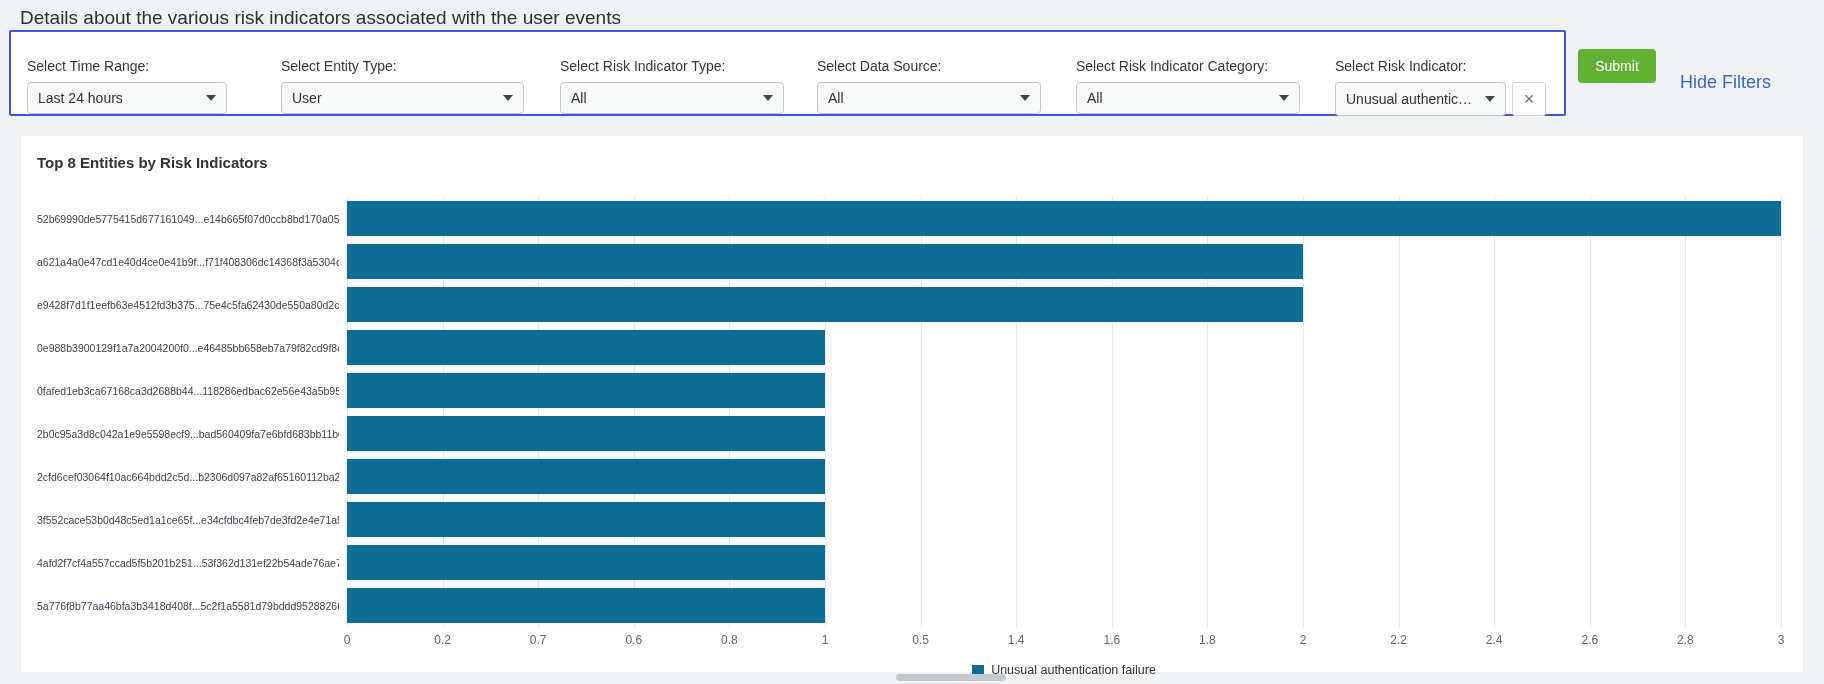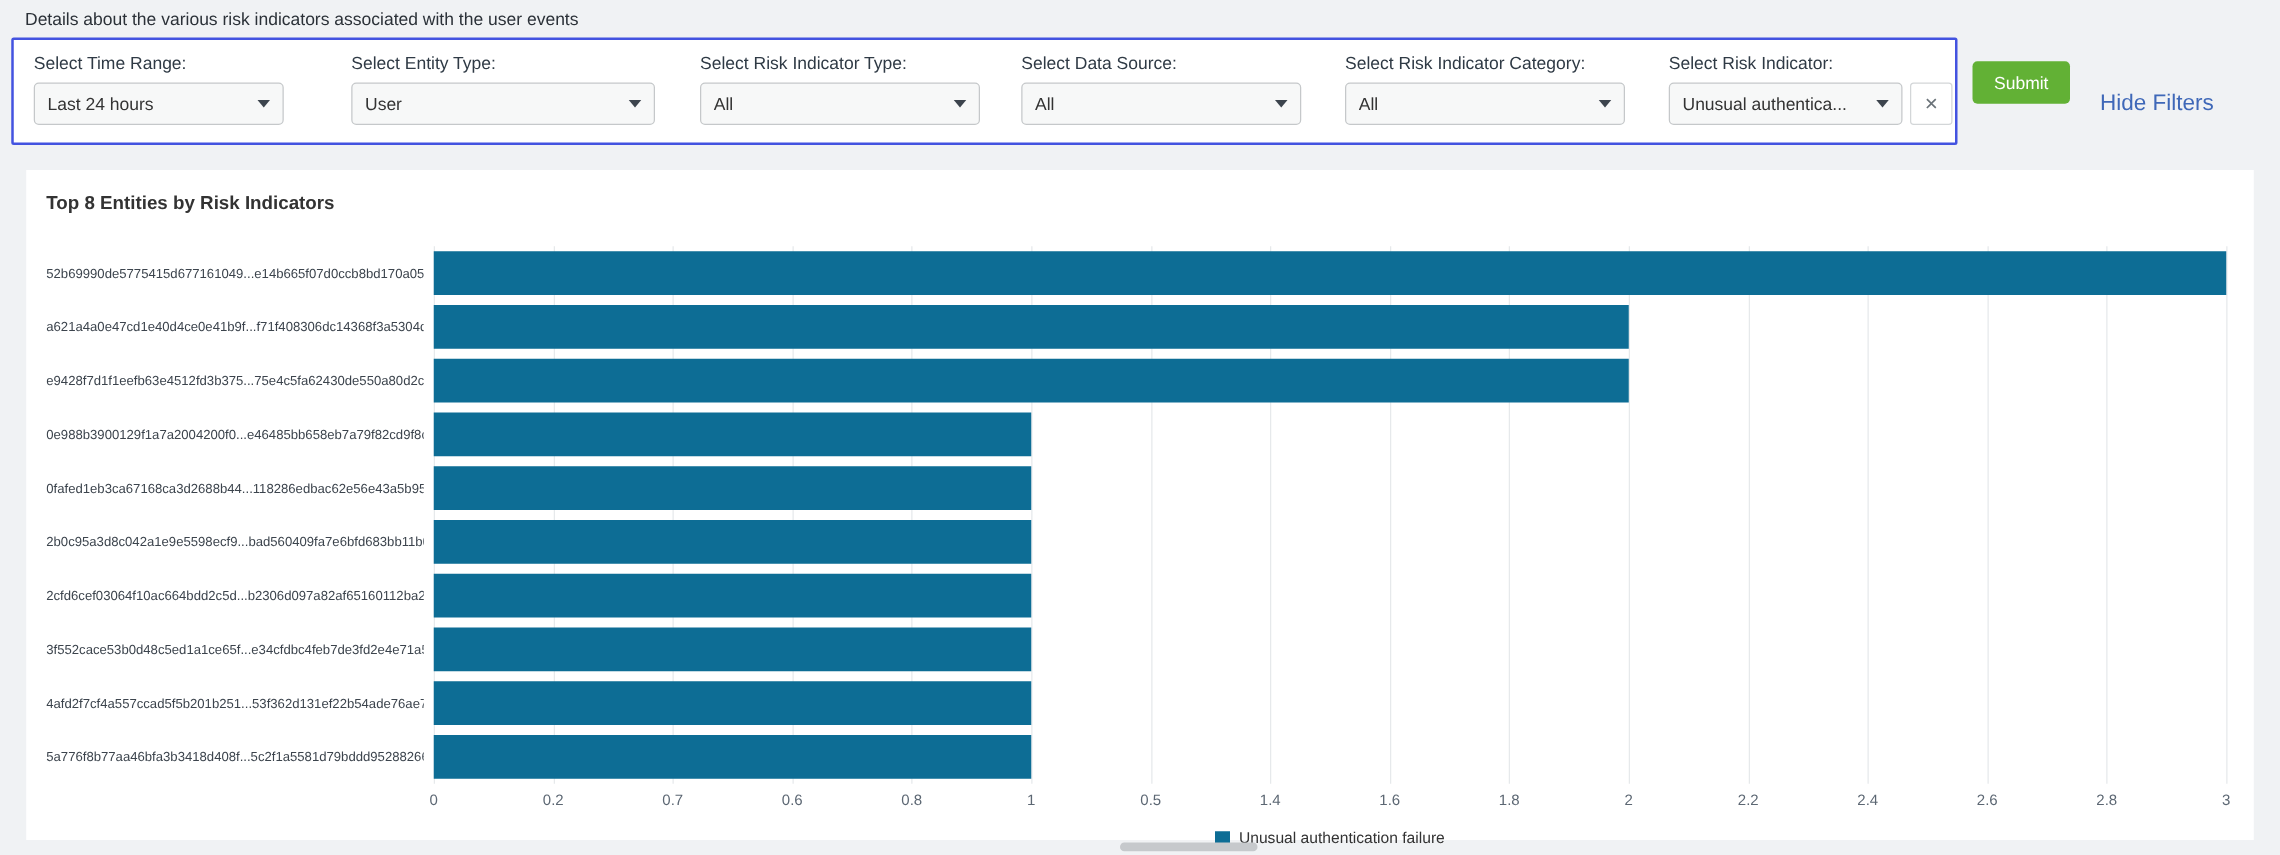--- a/index.html
+++ b/index.html
@@ -6,30 +6,30 @@
   html,body { width:1824px; height:684px; }
   body {
     background:#f0f2f4;
     font-family:"Liberation Sans", sans-serif;
     position:relative;
     overflow:hidden;
     color:#333;
   }
   .page-desc {
     position:absolute; top:7px; left:20px;
-    font-size:14px; color:#2b3138;
+    font-size:19px; color:#2b3138;
   }
   .filter-bar {
     position:absolute; top:30px; left:9px;
     width:1557px; height:86px;
     background:#ffffff;
     border:2px solid #4353e0;
     border-radius:2px;
     display:flex;
-    padding:10px 0 0 16px;
+    padding:26px 0 0 16px;
   }
   .fgroup { display:flex; flex-direction:column; }
   .flabel {
     font-size:14px; color:#2f3a45;
     white-space:nowrap;
     height:16px; margin-bottom:8px;
   }
   .dd {
     height:34px;
     background:#f7f8f8;
@@ -157,21 +157,21 @@
     <div class="flabel">Select Risk Indicator Category:</div>
     <div class="dd" style="width:224px">
       <span class="dd-value">All</span>
       <span class="caret"></span>
     </div>
   </div>
 
   <div class="fgroup">
     <div class="flabel">Select Risk Indicator:</div>
     <div style="display:flex">
-      <div class="dd" style="width:187px">
+      <div class="dd" style="width:171px">
         <span class="dd-value">Unusual authentica...</span>
         <span class="caret"></span>
       </div>
       <div class="clear-btn">
         <span>×</span>
       </div>
     </div>
   </div>
 
 </div>

